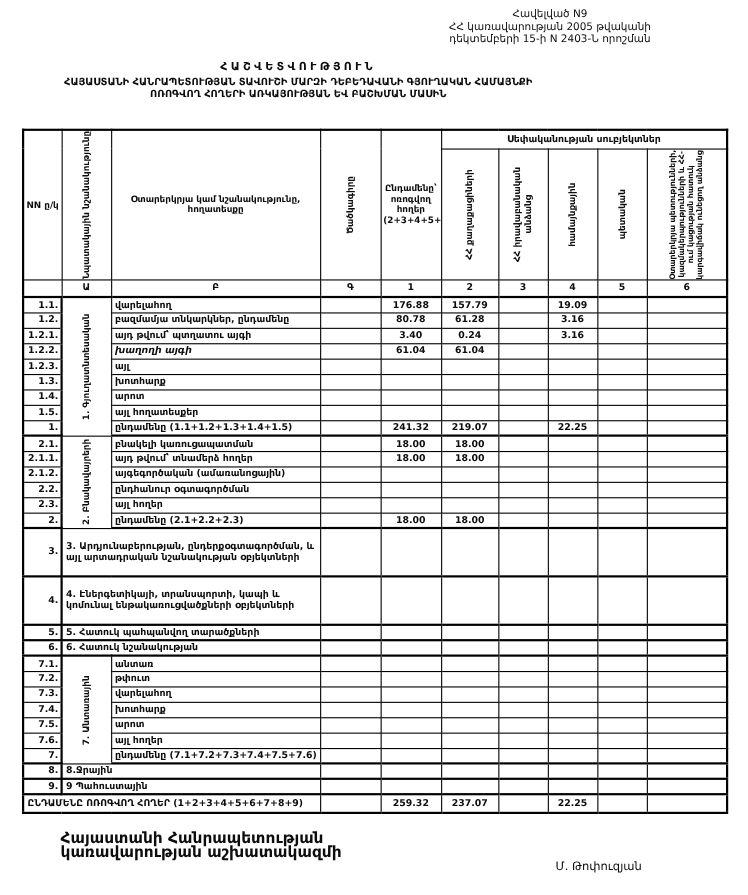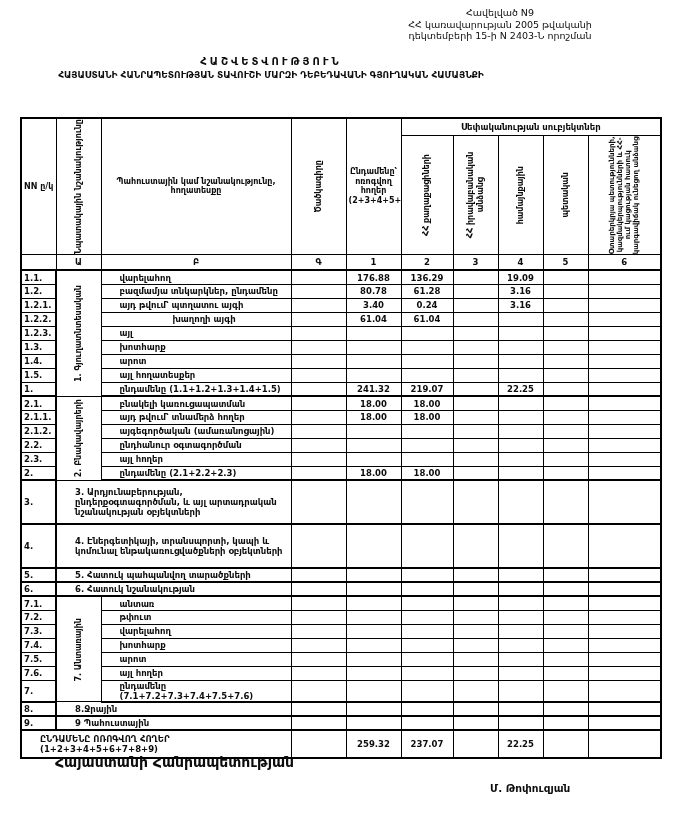--- a/index.html
+++ b/index.html
@@ -50,53 +50,54 @@
     transform: rotate(180deg);
     margin: 0 auto;
     text-align: center;
     line-height: 9.5px;
     font-size: 8px;
   }
   .vsmall { font-size: 7px; line-height: 8px; }
   .hhead { font-size: 8px; line-height: 9.5px; }
   .index-row td { text-align: center; height: 16px; border-bottom: 2px solid #000; font-size: 8.5px; }
   tbody td { height: 14px; }
-  td.no-cell { text-align: left; border-right-width: 2px; }
+  td.no-cell { text-align: right; border-right-width: 2px; }
   td.group-cell { border-right-width: 1px; }
-  td.label-cell { text-align: left; padding-left: 18px; }
-  td.label-cell.center { text-align: center; }
+  td.label-cell { text-align: left; padding-left: 3px; }
+  td.label-cell.center { text-align: left; font-style: italic; }
   td.val-cell { text-align: center; }
   tr.tall-row td { height: 44px; }
   tr.thick-bottom td { border-bottom-width: 2px; }
-  tr.grand-row td { height: 28px; border-top-width: 2px; border-bottom-width: 2px; }
+  tr.grand-row td { height: 17px; border-top-width: 2px; border-bottom-width: 2px; }
   tr.grand-row td.label-cell { font-size: 8.5px; }
 
   .footer-block {
     position: absolute;
     top: 756px; left: 55px;
     font-size: 14px; font-weight: bold; line-height: 13px;
   }
   .signature {
     position: absolute;
-    top: 782px; left: 490px;
-    font-size: 10.5px; font-weight: bold; text-align: center;
+    top: 782px; left: 505px;
+    font-size: 10.5px; font-weight: normal; text-align: center;
   }
 </style>
 </head>
 <body>
 
 <div class="appendix-block">
   <div>Հավելված N9</div>
   <div>ՀՀ կառավարության 2005 թվականի</div>
   <div>դեկտեմբերի 15-ի N 2403-Ն որոշման</div>
 </div>
 
 <div class="title-block">
   <div class="title-main">ՀԱՇՎԵՏՎՈՒԹՅՈՒՆ</div>
   <div class="title-sub">ՀԱՅԱՍՏԱՆԻ ՀԱՆՐԱՊԵՏՈՒԹՅԱՆ ՏԱՎՈՒՇԻ ՄԱՐԶԻ ԴԵԲԵԴԱՎԱՆԻ ԳՅՈՒՂԱԿԱՆ ՀԱՄԱՅՆՔԻ</div>
+  <div class="title-sub">ՈՌՈԳՎՈՂ ՀՈՂԵՐԻ ԱՌԿԱՅՈՒԹՅԱՆ ԵՎ ԲԱՇԽՄԱՆ ՄԱՍԻՆ</div>
 </div>
 
 <table class="report">
   <colgroup>
     <col style="width:35px">
       <col style="width:45px">
       <col style="width:190px">
       <col style="width:55px">
       <col style="width:55px">
     <col style="width:52px">
@@ -107,21 +108,21 @@
   </colgroup>
   <thead>
     <tr>
       <th rowspan="2">
           <div class="hhead">NN ը/կ</div>
         </th>
       <th rowspan="2">
           <div class="vtext">Նպատակային նշանակությունը</div>
         </th>
       <th rowspan="2">
-          <div class="hhead">Պահուստային կամ նշանակությունը, հողատեսքը</div>
+          <div class="hhead">Օտարերկրյա կամ նշանակությունը, հողատեսքը</div>
         </th>
       <th rowspan="2">
           <div class="vtext">Ծածկագիրը</div>
         </th>
       <th rowspan="2">
           <div class="hhead">Ընդամենը՝ ոռոգվող հողեր (2+3+4+5+6)</div>
         </th>
       <th colspan="5" class="owngroup-th">Սեփականության սուբյեկտներ</th>
     </tr>
     <tr class="vhead-row">
@@ -156,21 +157,21 @@
   </thead>
   <tbody>
       <tr>
         <td class="no-cell">1.1.</td>
         <td class="group-cell" rowspan="9">
           <div class="vtext">1. Գյուղատնտեսական</div>
         </td>
         <td class="label-cell">վարելահող</td>
         <td class="val-cell"></td>
         <td class="val-cell">176.88</td>
-        <td class="val-cell">136.29</td>
+        <td class="val-cell">157.79</td>
         <td class="val-cell"></td>
         <td class="val-cell">19.09</td>
         <td class="val-cell"></td>
         <td class="val-cell"></td>
       </tr>
       <tr>
         <td class="no-cell">1.2.</td>
         <td class="label-cell">բազմամյա տնկարկներ, ընդամենը</td>
         <td class="val-cell"></td>
         <td class="val-cell">80.78</td>
@@ -480,14 +481,15 @@
         <td class="val-cell"></td>
         <td class="val-cell">22.25</td>
         <td class="val-cell"></td>
         <td class="val-cell"></td>
       </tr>
     </tbody>
 </table>
 
 <div class="footer-block">
   <div>Հայաստանի Հանրապետության</div>
+  <div>կառավարության աշխատակազմի</div>
 </div>
 <div class="signature">Մ. Թոփուզյան</div>
 
 </body></html>

